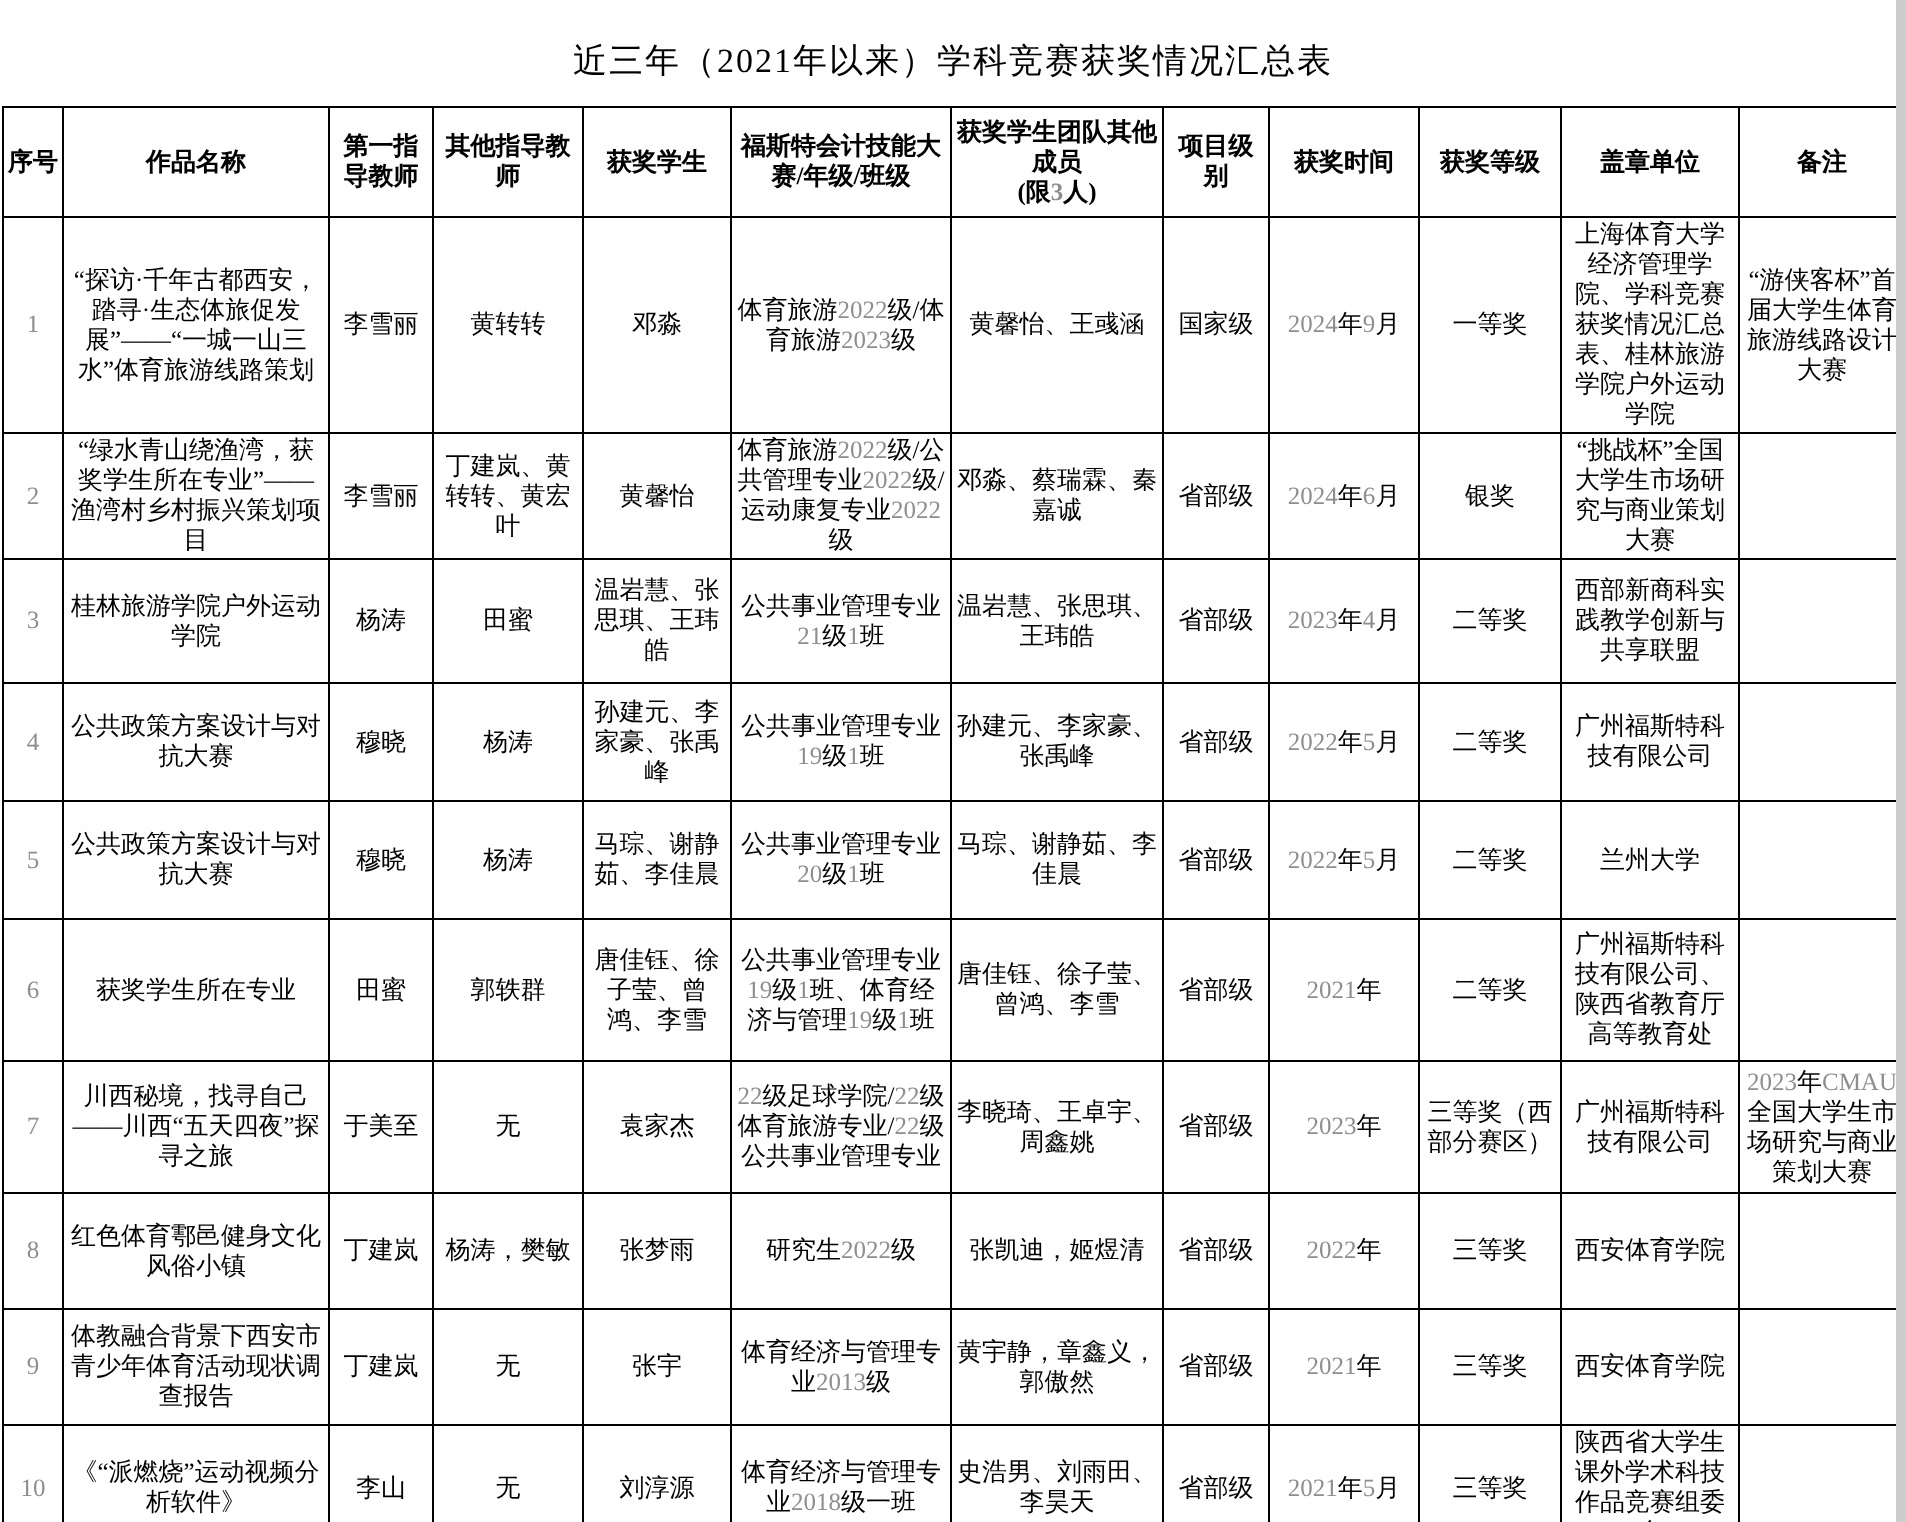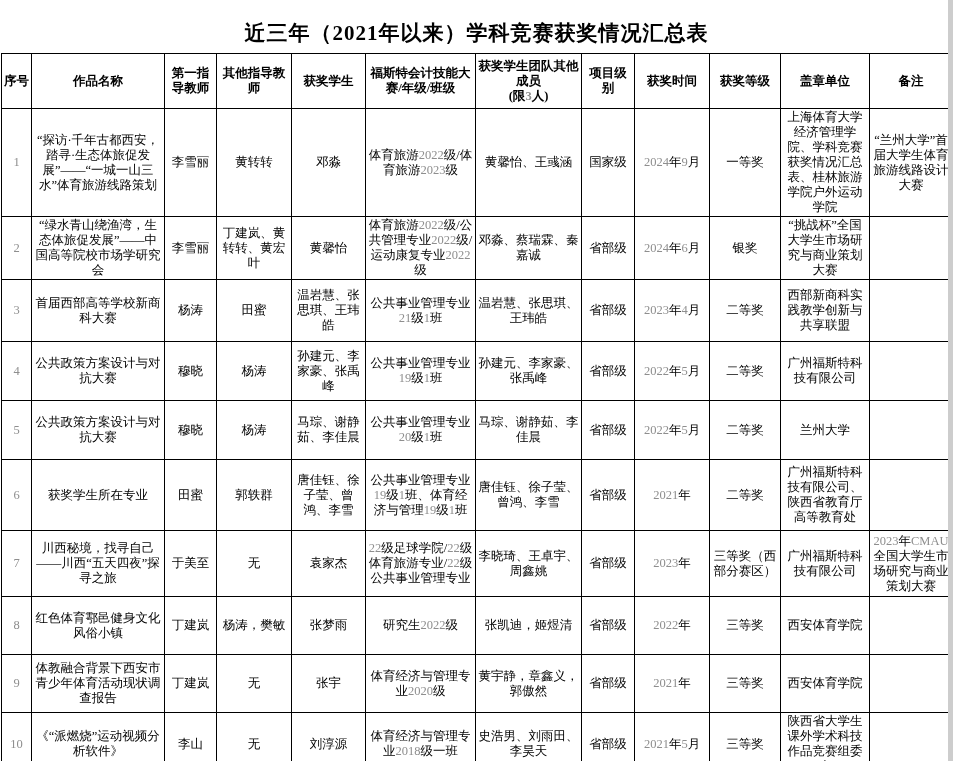--- a/index.html
+++ b/index.html
@@ -2,21 +2,21 @@
 <html><head>
 <meta charset="utf-8">
 <style>
   html,body{margin:0;padding:0;}
   body{
     width:953px;height:761px;background:#ffffff;position:relative;overflow:hidden;
     font-family:"Liberation Serif","DejaVu Serif",serif;color:#000;
   }
   .title{
     position:absolute;top:19px;left:0;width:953px;text-align:center;
-    font-size:21px;font-weight:bold;letter-spacing:1px;
+    font-size:17px;font-weight:normal;letter-spacing:1px;
   }
   table.grid{
     position:absolute;left:1px;top:53px;width:950px;
     border-collapse:collapse;table-layout:fixed;
   }
   .grid th,.grid td{
     border:1px solid #000;
     text-align:center;vertical-align:middle;
     font-size:12.5px;line-height:15px;
     padding:1px 2px;
@@ -73,41 +73,41 @@
         <td>“探访·千年古都西安，踏寻·生态体旅促发展”——“一城一山三水”体育旅游线路策划</td>
     <td>李雪丽</td>
         <td>黄转转</td>
     <td>邓淼</td>
         <td>体育旅游<span class="num">2022</span>级/体育旅游<span class="num">2023</span>级</td>
     <td>黄馨怡、王彧涵</td>
         <td>国家级</td>
     <td><span class="num">2024</span>年<span class="num">9</span>月</td>
         <td>一等奖</td>
     <td>上海体育大学经济管理学院、学科竞赛获奖情况汇总表、桂林旅游学院户外运动学院</td>
-        <td>“兰州大学”首届大学生体育旅游线路设计大赛</td>
+        <td>“游侠客杯”首届大学生体育旅游线路设计大赛</td>
   </tr>
 
   <tr style="height: 55px;">
     <td><span class="num">2</span></td>
-        <td>“绿水青山绕渔湾，生态体旅促发展”——中国高等院校市场学研究会</td>
+        <td>“绿水青山绕渔湾，获奖学生所在专业”——渔湾村乡村振兴策划项目</td>
     <td>李雪丽</td>
         <td>丁建岚、黄转转、黄宏叶</td>
     <td>黄馨怡</td>
         <td>体育旅游<span class="num">2022</span>级/公共管理专业<span class="num">2022</span>级/运动康复专业<span class="num">2022</span>级</td>
     <td>邓淼、蔡瑞霖、秦嘉诚</td>
         <td>省部级</td>
     <td><span class="num">2024</span>年<span class="num">6</span>月</td>
         <td>银奖</td>
     <td>“挑战杯”全国大学生市场研究与商业策划大赛</td>
         <td></td>
   </tr>
 
   <tr style="height: 62px;">
     <td><span class="num">3</span></td>
-        <td>首届西部高等学校新商科大赛</td>
+        <td>桂林旅游学院户外运动学院</td>
     <td>杨涛</td>
         <td>田蜜</td>
     <td>温岩慧、张思琪、王玮皓</td>
         <td>公共事业管理专业<span class="num">21</span>级<span class="num">1</span>班</td>
     <td>温岩慧、张思琪、王玮皓</td>
         <td>省部级</td>
     <td><span class="num">2023</span>年<span class="num">4</span>月</td>
         <td>二等奖</td>
     <td>西部新商科实践教学创新与共享联盟</td>
         <td></td>
@@ -187,21 +187,21 @@
     <td>西安体育学院</td>
         <td></td>
   </tr>
 
   <tr style="height: 58px;">
     <td><span class="num">9</span></td>
         <td>体教融合背景下西安市青少年体育活动现状调查报告</td>
     <td>丁建岚</td>
         <td>无</td>
     <td>张宇</td>
-        <td>体育经济与管理专业<span class="num">2020</span>级</td>
+        <td>体育经济与管理专业<span class="num">2013</span>级</td>
     <td>黄宇静，章鑫义，郭傲然</td>
         <td>省部级</td>
     <td><span class="num">2021</span>年</td>
         <td>三等奖</td>
     <td>西安体育学院</td>
         <td></td>
   </tr>
 
   <tr style="height: 57px;">
     <td><span class="num">10</span></td>

